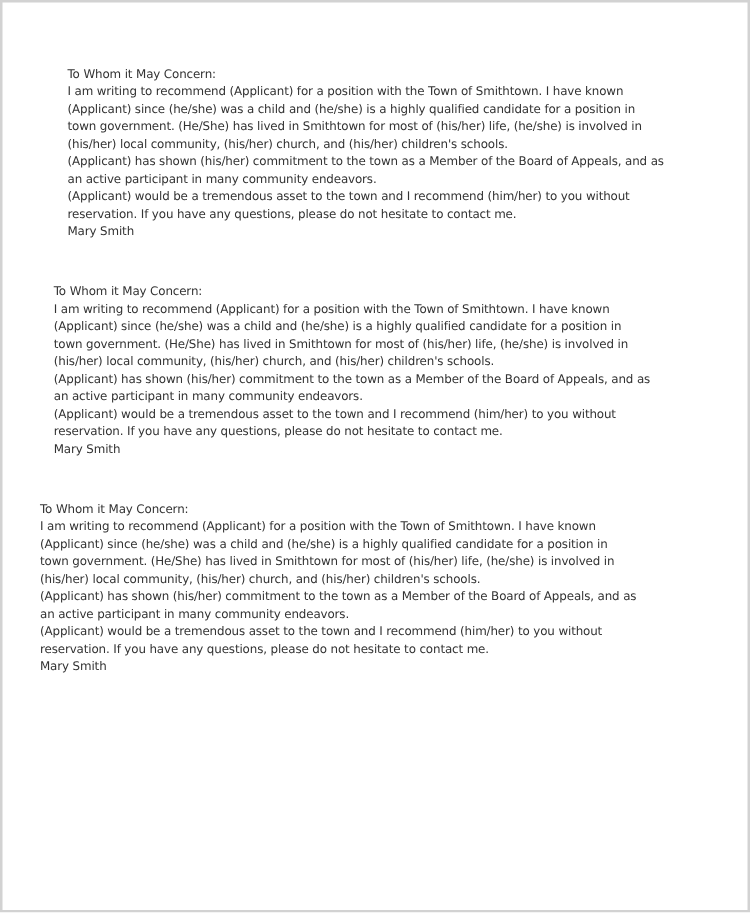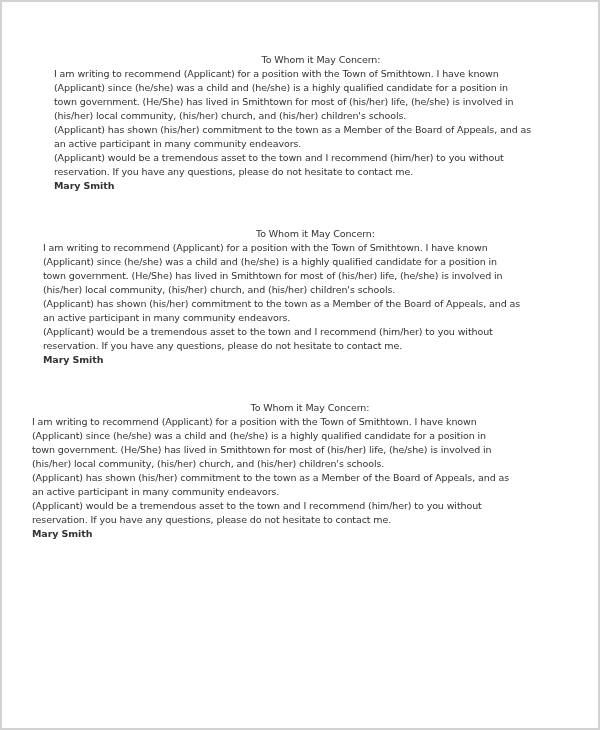--- a/index.html
+++ b/index.html
@@ -23,26 +23,26 @@
   }
   .letter {
     margin: 0 0 34px 0;
   }
   
   .letter.b0 { margin-left: 22px; }
   .letter.b1 { margin-left: 11px; }
   .letter.b2 { margin-left: 0; }
 
   .letter p { margin: 0; }
-  .salutation { margin-bottom: 17px; text-align: center; }
+  .salutation { margin-bottom: 17px; }
   .para {
     margin-bottom: 13px;
     white-space: pre-line; 
   }
-  .signature { margin-top: 0; font-weight: bold; }
+  .signature { margin-top: 0; }
 </style>
 </head>
 <body>
 
 <div class="page">
 
   <div class="letter b0">
     <p class="salutation">To Whom it May Concern:</p>
     <p class="para">I am writing to recommend (Applicant) for a position with the Town of Smithtown. I have known
 (Applicant) since (he/she) was a child and (he/she) is a highly qualified candidate for a position in

